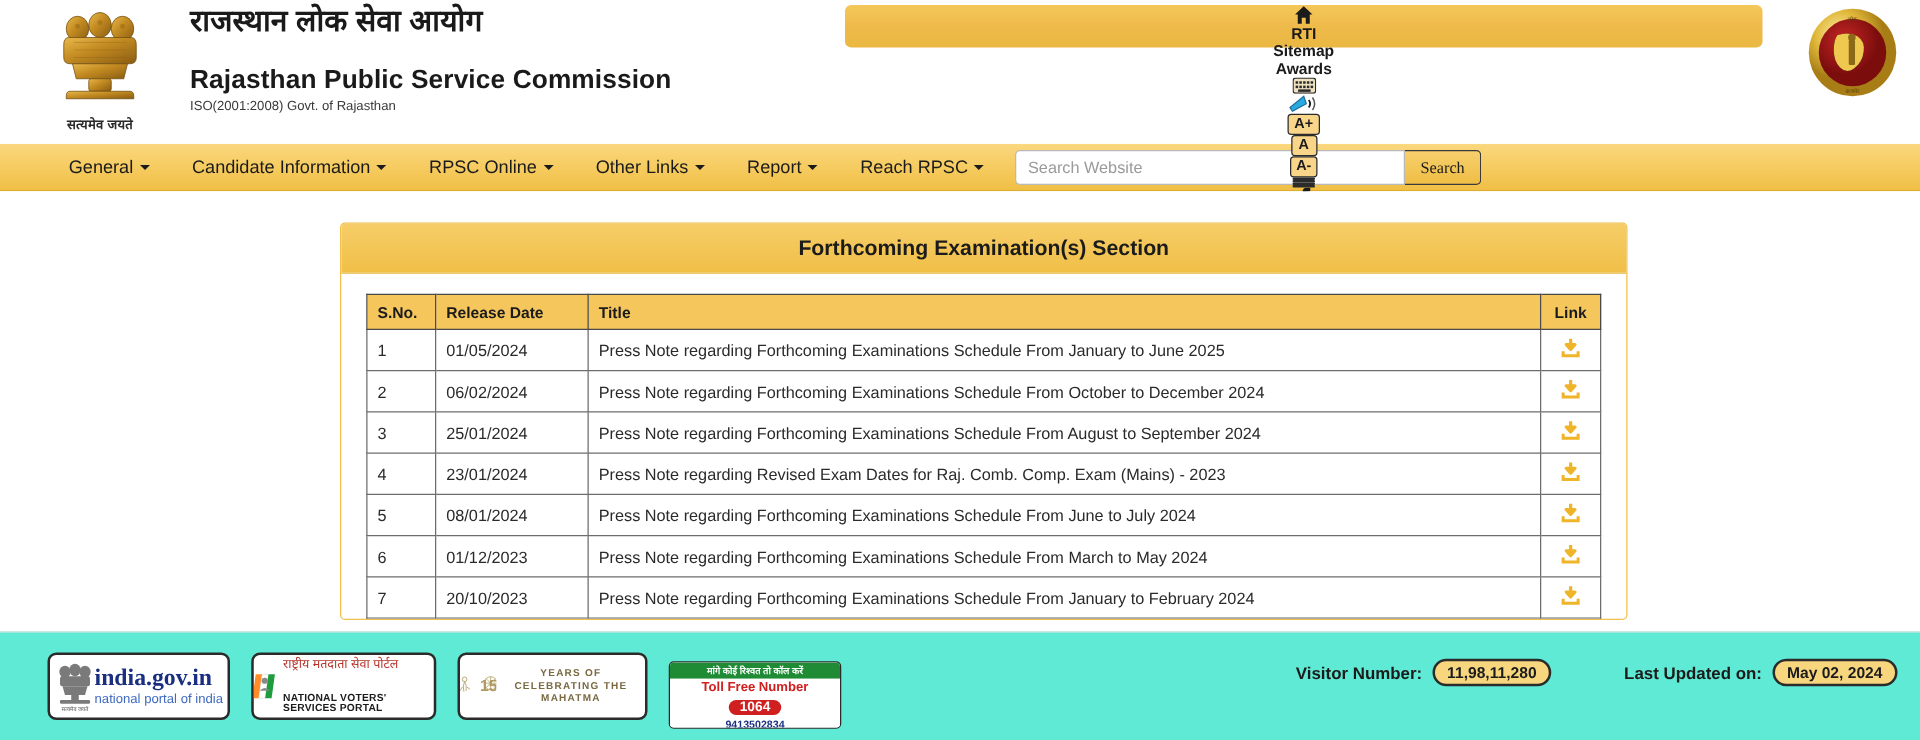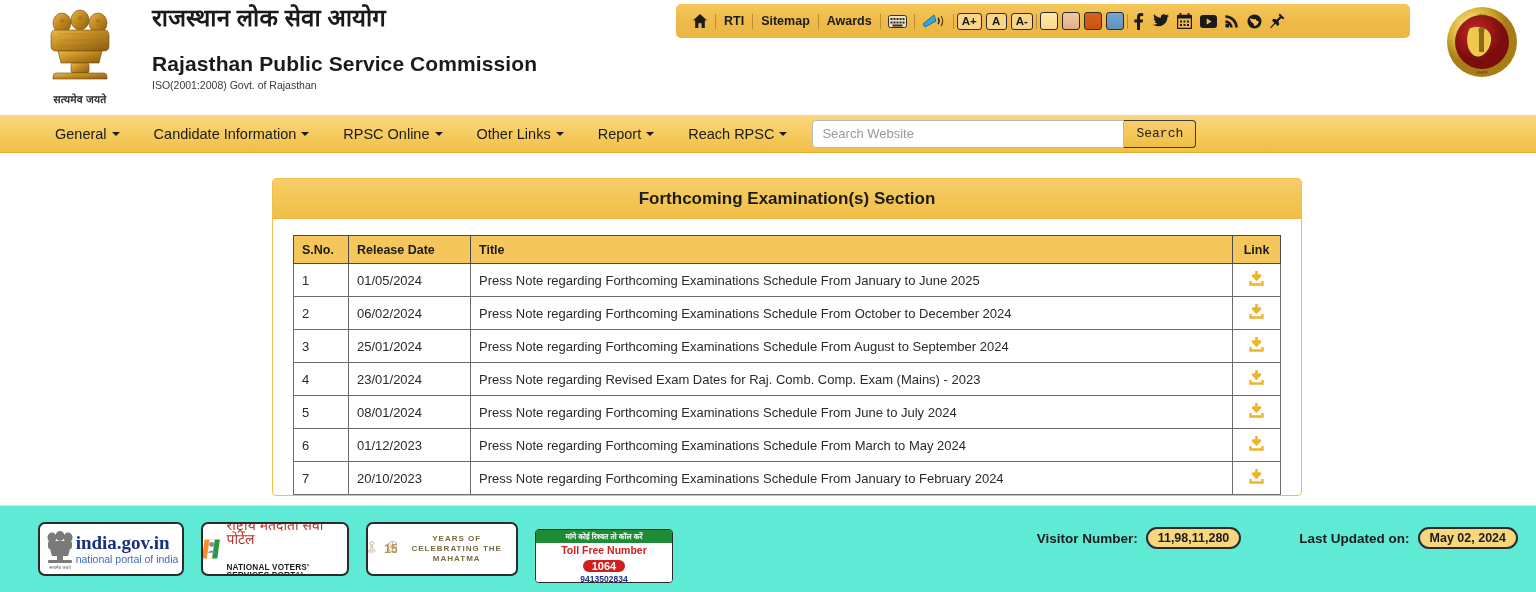--- a/index.html
+++ b/index.html
@@ -49,20 +49,21 @@
 
   
   .utilbar {
     position: absolute; left: 676px; top: 4px;
     width: 734px; height: 34px;
     background: linear-gradient(to bottom, #f4c75a 0%, #eeb949 55%, #eab842 100%);
     border-radius: 5px;
     display: flex; align-items: center;
     padding: 0 10px;
     gap: 0px;
+    flex-direction: column;
   }
   .ub-item {
     font-size: 12.5px; font-weight: bold; color: #1b1b1b;
     padding: 0 7px; white-space: nowrap; cursor: pointer;
     display:flex; align-items:center;
   }
   .ub-sep {
     width: 1px; height: 15px; background: rgba(120,90,20,.45); margin: 0 1px;
   }
   .ub-icon { display:flex; align-items:center; padding: 0 6px; cursor: pointer; }
@@ -116,21 +117,21 @@
     background: #fff; outline: none;
     font-family: "Liberation Sans", sans-serif;
   }
   .search-input::placeholder { color: #9a9a9a; }
   .search-btn {
     height: 28px; padding: 0 12px;
     border: 1px solid #3a3a3a; border-left: none;
     border-radius: 0 4px 4px 0;
     background: linear-gradient(to bottom,#f7cf6c,#efbe45);
     font-size: 13px; color: #1b1b1b; cursor: pointer;
-    font-family: Liberation Mono, monospace;
+    font-family: Liberation Serif, serif;
   }
 
   
   .stage { height: 352px; background:#fff; position: relative; }
   .panel {
     position: absolute; left: 272px; top: 25px;
     width: 1030px; height: 318px;
     border: 1px solid #f0c04a;
     border-radius: 4px;
     background: #fff;
@@ -196,21 +197,21 @@
   .pill {
     background: #f7d67e; border: 2px solid #2b2b2b; border-radius: 11px;
     font-size: 12.5px; font-weight: bold; color: #1b1b1b;
     padding: 2px 10px;
   }
   .india-txt { display:flex; flex-direction:column; line-height:1; }
   .india-1 { font-family:"Liberation Serif", serif; font-size: 19px; font-weight:bold; color:#1a2f80; }
   .india-2 { font-size: 10.5px; color:#3f6bbf; margin-top:2px; }
   .gor-1 { font-size: 12.5px; color:#e9e9e9; font-weight: 500; }
   .gor-2 { font-size: 8.5px; color:#dcdcdc; margin-top:3px; }
-  .nvsp-1 { font-size: 14px; color:#b5322a; }
+  .nvsp-1 { font-size: 10px; color:#b5322a; }
   .nvsp-2 { font-size: 8.2px; color:#1b1b1b; font-weight:bold; margin-top:18px; letter-spacing:.2px;}
   .mah-txt { font-size: 8px; font-weight:bold; color:#7a6a42; letter-spacing:1px; line-height:1.25; text-align:center;}
   .acb-top { background:#1f8c35; color:#fff; font-size:7.5px; font-weight:bold; text-align:center; padding:1.5px 0;}
   .acb-mid { background:#fff; text-align:center; padding:1px 0;}
   .acb-tf { color:#d01f1f; font-size:10.5px; font-weight:bold; }
   .acb-num { background:#d01f1f; color:#fff; font-size:11px; font-weight:bold; border-radius:8px; display:inline-block; padding:0 9px; margin-top:1px;}
   .acb-m2 { color:#1a2f80; font-size:8.5px; font-weight:bold; text-decoration:underline;}
 </style>
 </head>
 <body>

